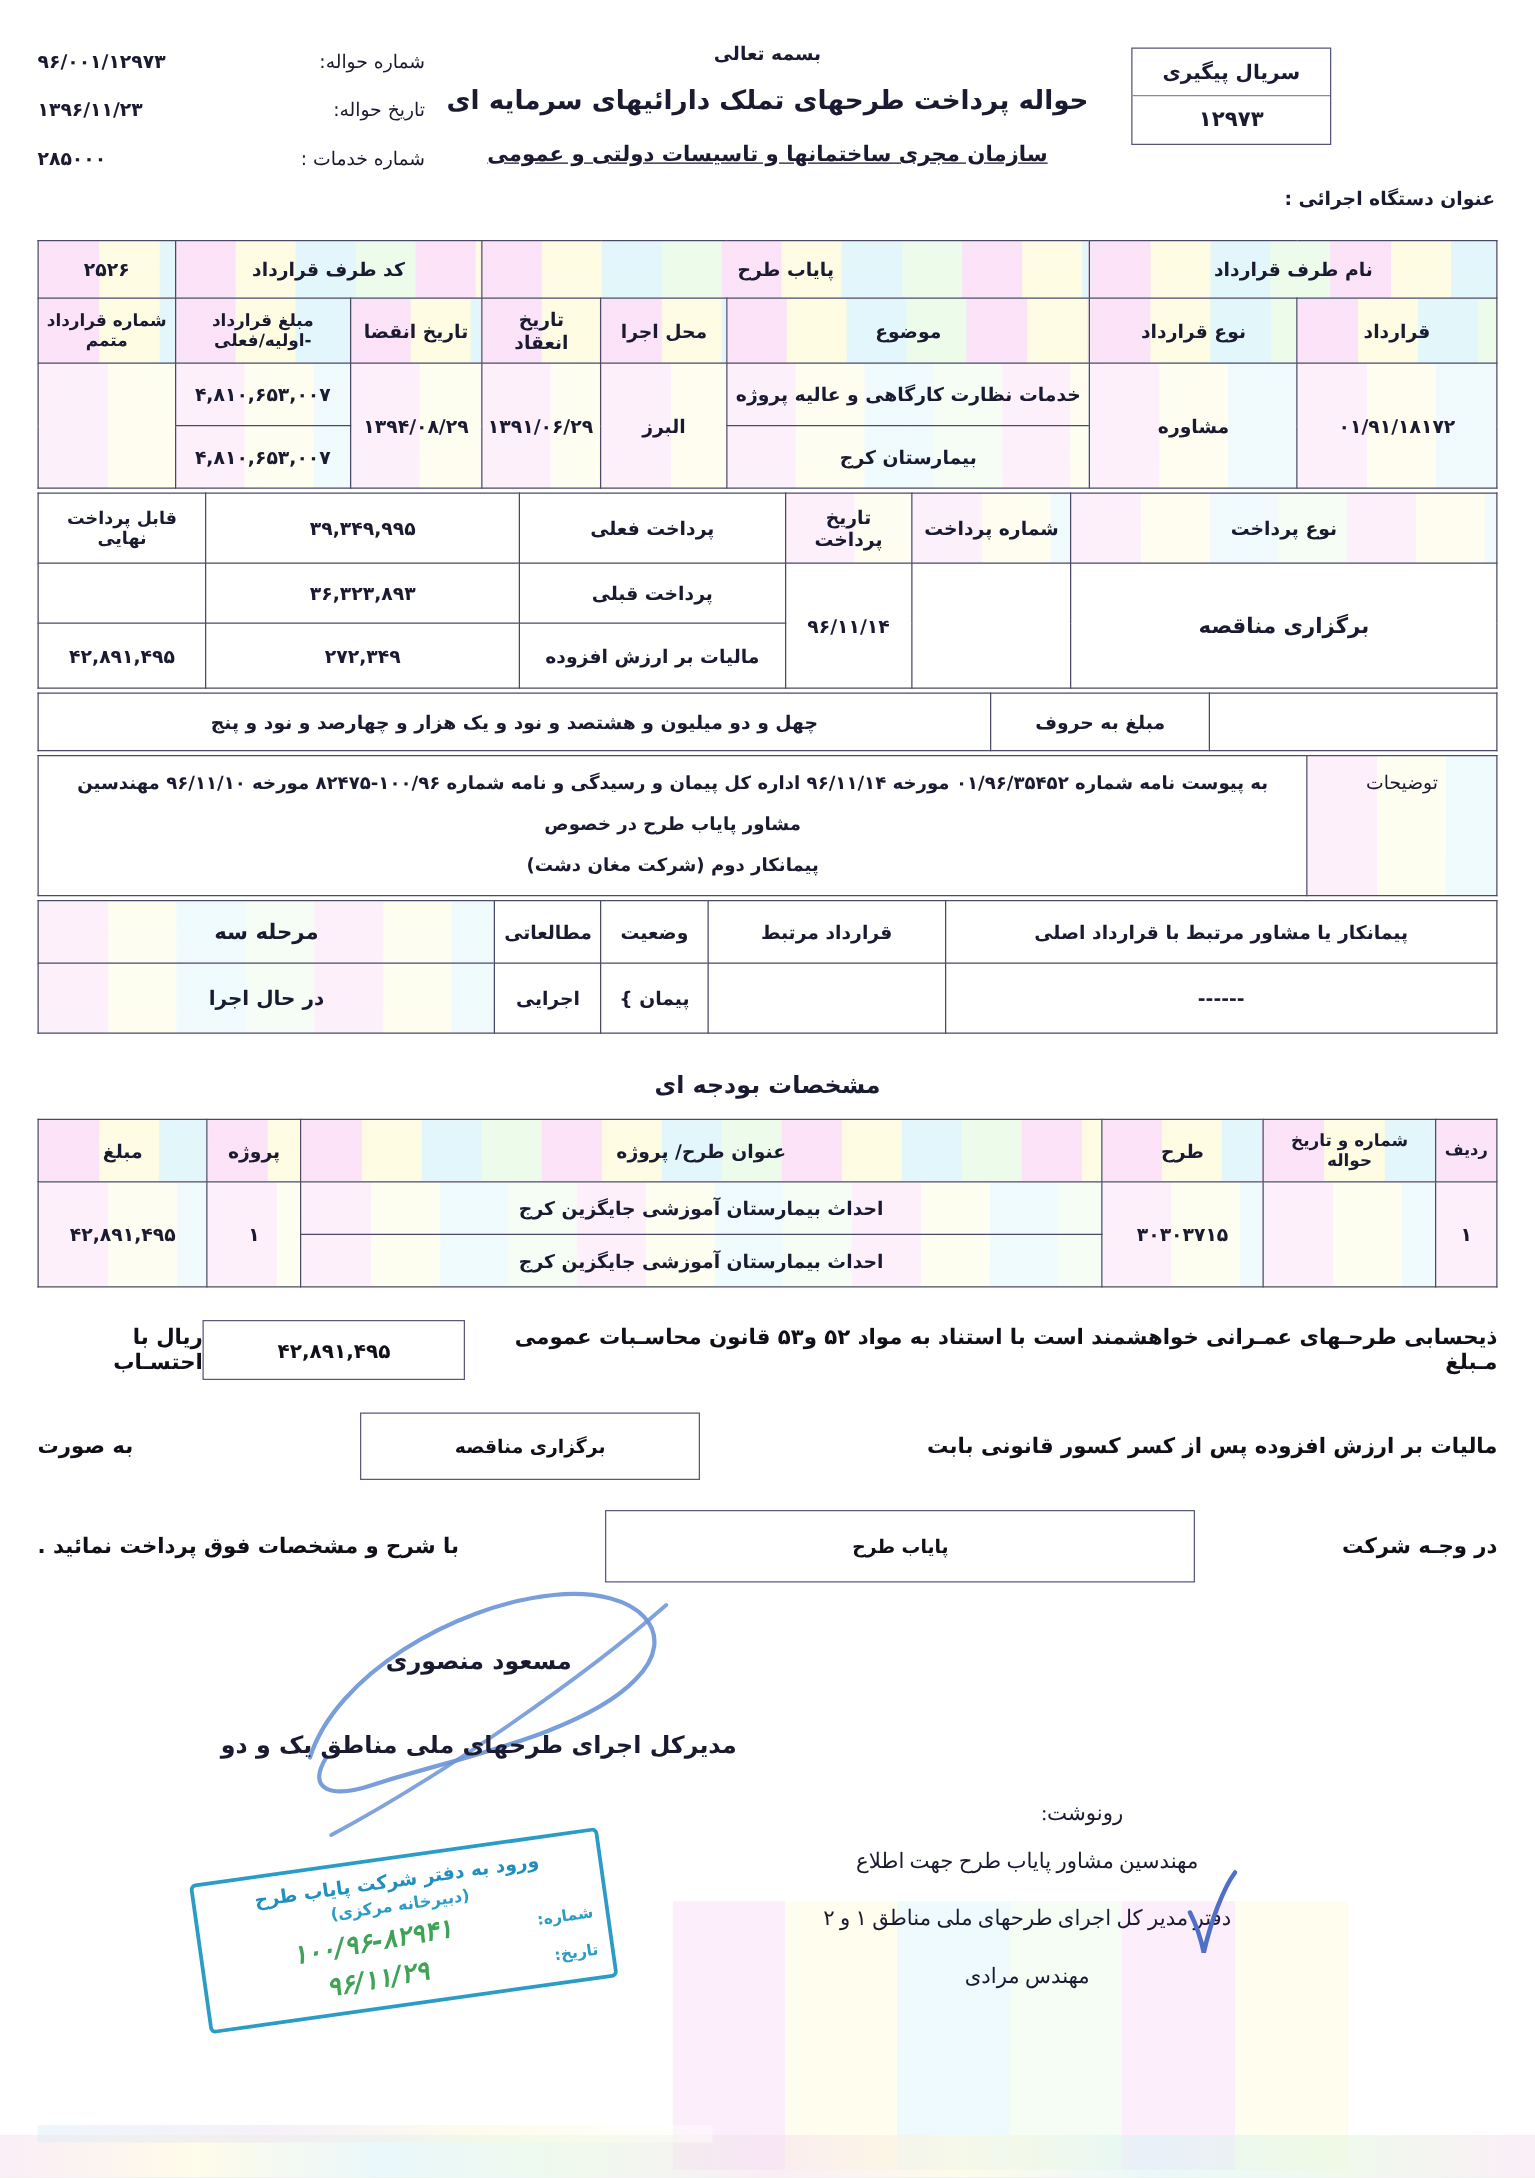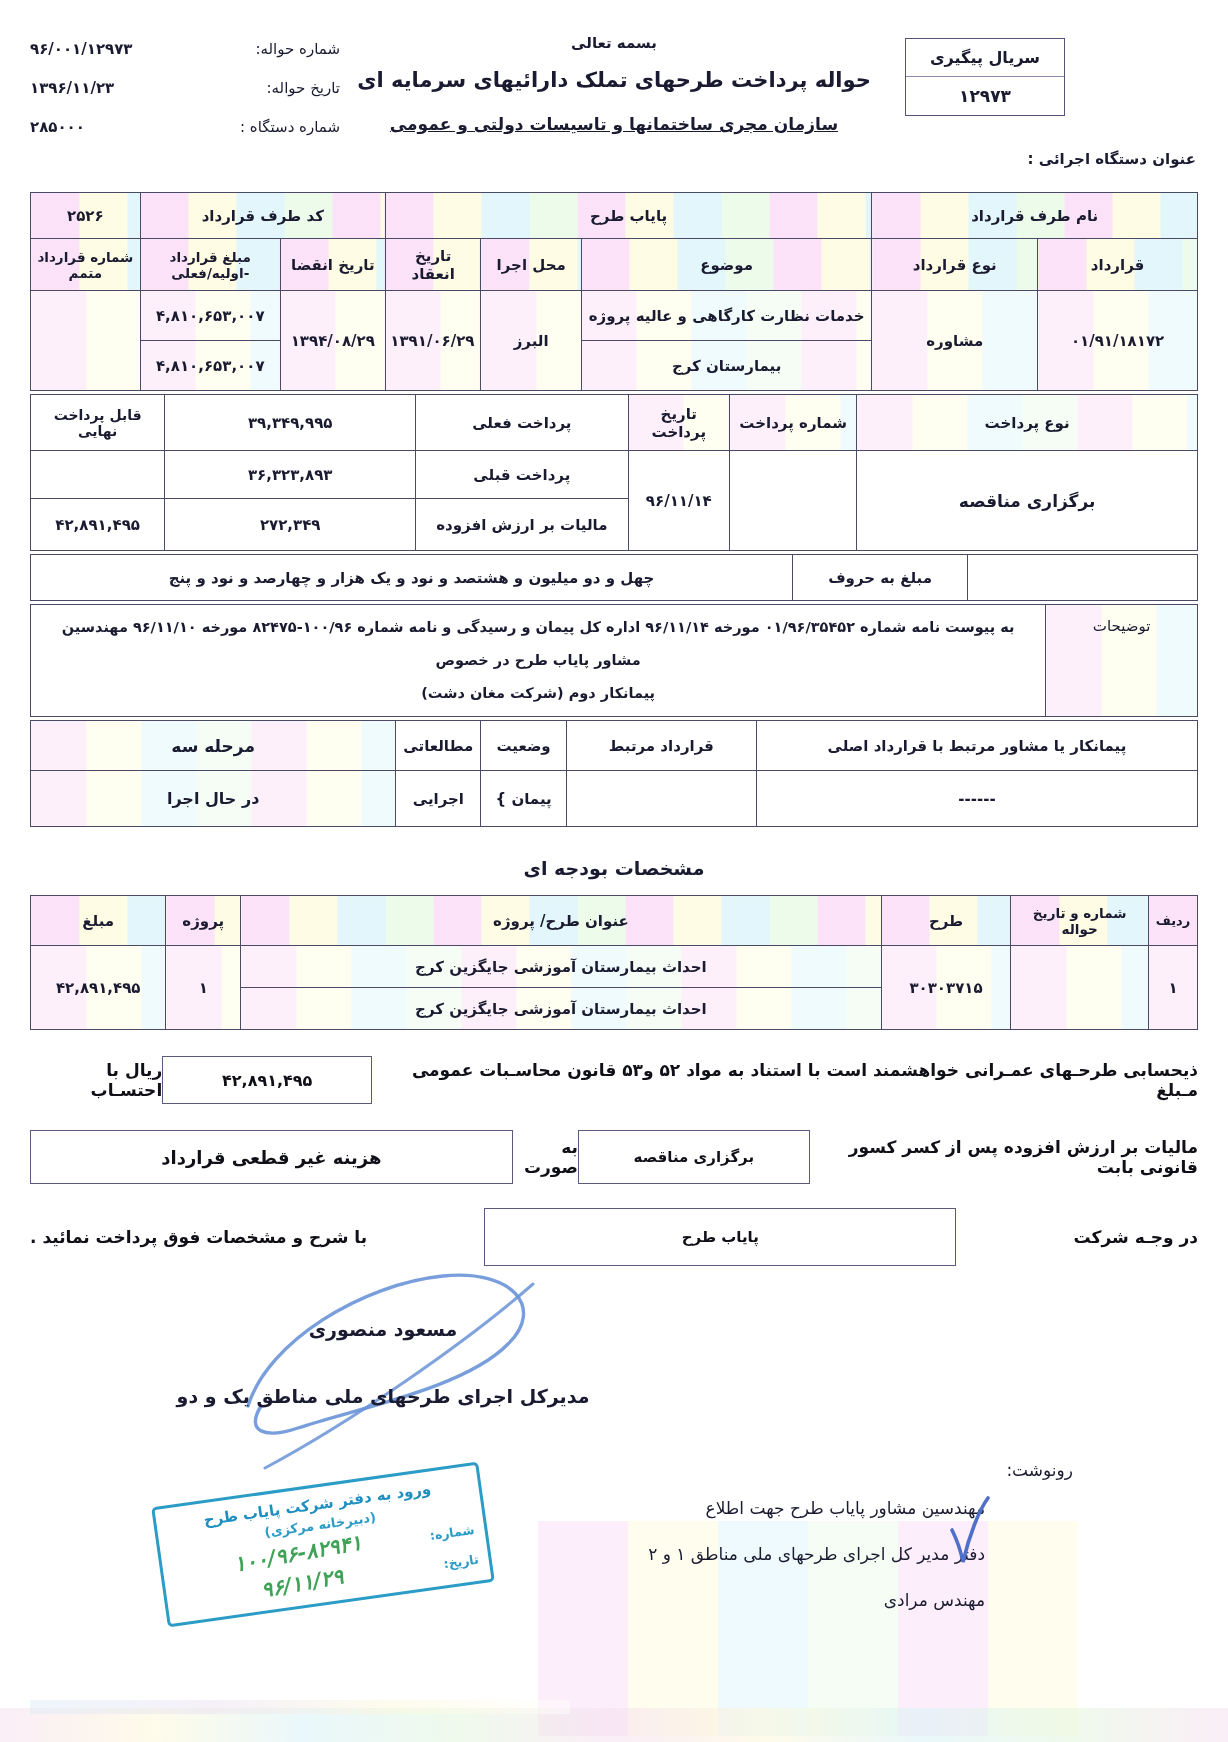--- a/index.html
+++ b/index.html
@@ -54,21 +54,21 @@
   .footer{position:relative;height:620px;margin-top:10px;}
   .sig-block{position:absolute;left:118px;top:18px;width:470px;text-align:center;z-index:2;}
   .sig-svg{position:absolute;left:55px;top:-38px;z-index:1;}
   .sig-name{position:relative;z-index:2;font-weight:bold;font-size:19px;margin-top:24px;}
   .sig-title{position:relative;z-index:2;font-weight:bold;font-size:19px;margin-top:45px;}
   .patch-cc{position:absolute;right:120px;top:245px;width:540px;height:215px;z-index:0;
     background-image:repeating-linear-gradient(90deg,
       rgba(247,198,240,.30) 0 90px, rgba(252,249,200,.30) 90px 180px,
       rgba(198,238,247,.30) 180px 270px, rgba(215,246,211,.26) 270px 360px),
       repeating-linear-gradient(0deg, rgba(255,255,255,.35) 0 40px, rgba(255,255,255,0) 40px 80px);}
-  .cc-block{position:absolute;right:125px;top:184px;z-index:2;text-align:right;}
+  .cc-block{position:absolute;right:125px;top:164px;z-index:2;text-align:center;font-family:Liberation Serif, serif;}
   .cc-label{font-size:17px;margin-bottom:14px;}
   .cc-item{font-size:17px;margin:0 88px 18px 0;line-height:28px;}
   .check-svg{position:absolute;right:208px;top:218px;z-index:3;}
   
   .stamp{position:absolute;left:128px;top:208px;width:304px;z-index:2;
     border:3px solid #2a9cc6;border-radius:5px;padding:8px 10px 10px 10px;
     transform:rotate(-8deg);background:rgba(255,255,255,.0);}
   .stamp-l1{color:#1f8fc0;font-weight:bold;font-size:15px;text-align:center;}
   .stamp-l2{color:#2a9cc6;font-weight:bold;font-size:13px;text-align:center;margin-top:4px;}
   .stamp-row{display:flex;align-items:center;margin-top:6px;}
@@ -101,21 +101,21 @@
     <div class="left-fields">
       <div class="hrow">
         <span class="hlabel">شماره حواله:</span>
         <span class="hval">۹۶/۰۰۱/۱۲۹۷۳</span>
       </div>
       <div class="hrow">
         <span class="hlabel">تاریخ حواله:</span>
         <span class="hval">۱۳۹۶/۱۱/۲۳</span>
       </div>
       <div class="hrow">
-        <span class="hlabel">شماره دستگاه :</span>
+        <span class="hlabel">شماره خدمات :</span>
         <span class="hval">۲۸۵۰۰۰</span>
       </div>
     </div>
   </div>
 
   <table class="t t1">
     <colgroup>
       <col style="width:13.7%">
         <col style="width:14.2%">
         <col style="width:24.9%">
@@ -289,21 +289,20 @@
 
   <div class="dl dl1">
     <span>ذیحسابی طرحـهای عمـرانی خواهشمند است با استناد به مواد ۵۲ و۵۳ قانون محاسـبات عمومی مـبلغ</span>
     <span class="box box-amt">۴۲,۸۹۱,۴۹۵</span>
     <span>ریال با احتسـاب</span>
   </div>
   <div class="dl dl2">
     <span>مالیات بر ارزش افزوده پس از کسر کسور قانونی بابت</span>
     <span class="box box-tender">برگزاری مناقصه</span>
     <span>به صورت</span>
-    <span class="box box-cost">هزینه غیر قطعی قرارداد</span>
   </div>
   <div class="dl dl3">
     <span>در وجـه شرکت</span>
     <span class="box box-payee">پایاب طرح</span>
     <span>با شرح و مشخصات فوق پرداخت نمائید .</span>
   </div>
 
   <div class="footer">
 
     <div class="patch-cc"></div>

